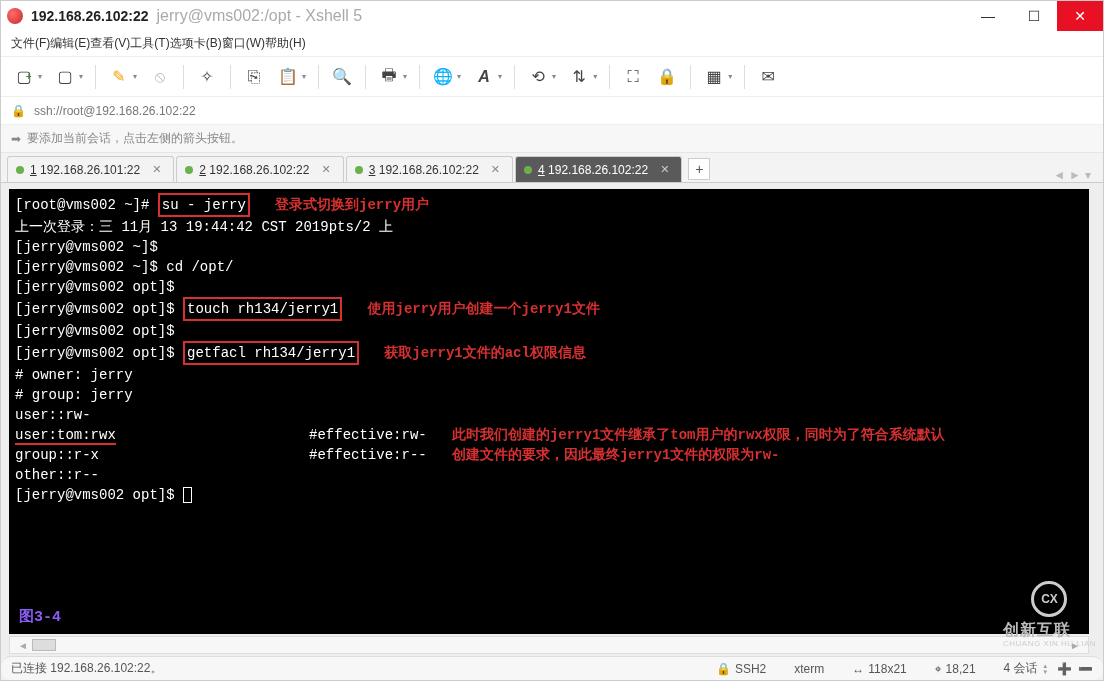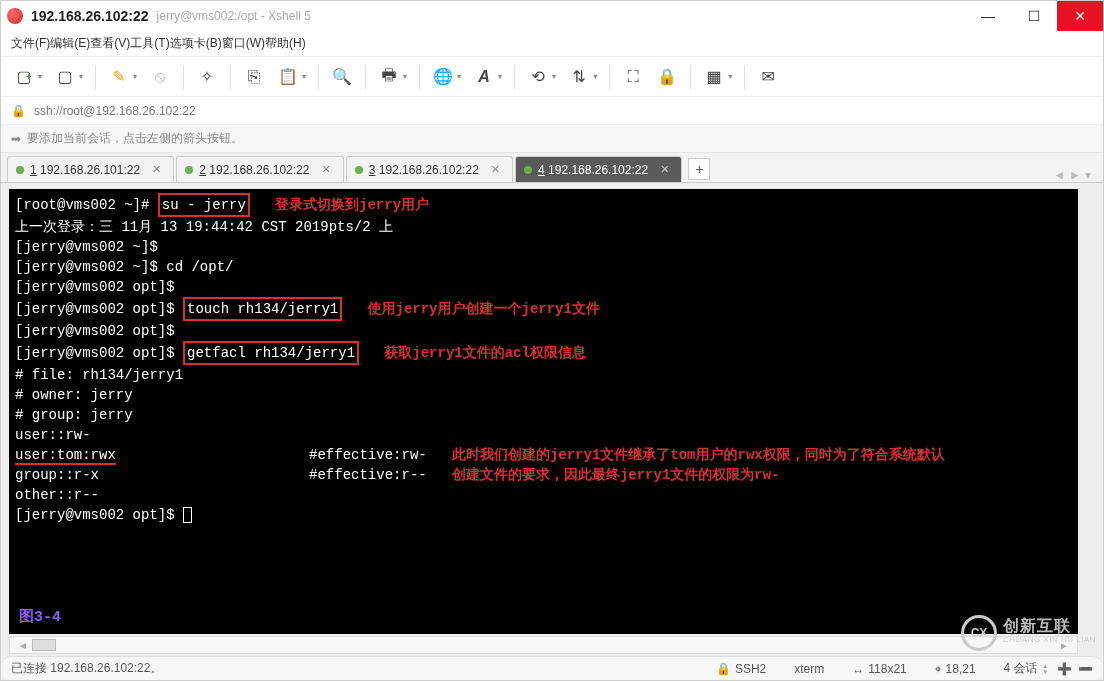--- a/index.html
+++ b/index.html
@@ -1,20 +1,20 @@
 <!DOCTYPE html>
 <html><head>
 <meta charset="utf-8">
 <style>
   * { box-sizing: border-box; margin: 0; padding: 0; }
   body { font-family: "Microsoft YaHei", Arial, sans-serif; font-size: 12px; background: #f0f0f0; width: 1104px; height: 681px; overflow: hidden; display: flex; flex-direction: column; border: 1px solid #ccc;}
   .titlebar { height: 30px; background: #fff; display: flex; align-items: center; padding: 0 0 0 6px; }
   .titlebar .app-icon { width: 16px; height: 16px; margin-right: 8px; background: radial-gradient(circle at 35% 35%, #ff6b6b, #c92a2a); border-radius: 50%; display:flex; align-items:center; justify-content:center;}
   .titlebar .title-main { font-weight: 700; font-size: 14px; color: #222; margin-right: 8px;}
-  .titlebar .title-sub { font-size: 12px; color: #aaa; }
+  .titlebar .title-sub { font-size: 16px; color: #aaa; }
   .win-controls { margin-left: auto; display: flex; }
   .win-btn { width: 46px; height: 30px; display:flex; align-items:center; justify-content:center; font-family: Arial; font-size:14px; color:#333;}
   .win-close { background:#e81123; color:#fff;}
   .menubar { height: 26px; background:#fff; display:flex; align-items:center; padding:0 10px; border-bottom:1px solid #eee;}
   .menubar span { color:#333; font-size:12px;}
   .toolbar { height: 40px; background:#fff; display:flex; align-items:center; padding:0 8px; gap:4px; border-bottom:1px solid #eee; color:#555;}
   .tool-group { display:flex; align-items:center; gap:2px; padding:0 4px; position:relative;}
   .tool-sep { width:1px; height:24px; background:#ddd; margin:0 4px;}
   .tb-icon { width:22px; height:22px; display:flex; align-items:center; justify-content:center; font-size:16px; color:#444;}
   .tb-drop { font-size:8px; color:#888; margin-left:1px;}
@@ -22,35 +22,35 @@
   .addressbar .lock { font-size:12px;}
   .hintbar { height:28px; background:#f7f7f7; display:flex; align-items:center; padding:0 10px; gap:6px; border-bottom:1px solid #e5e5e5; color:#888;}
   .tabbar { height:30px; background:#f3f3f3; display:flex; align-items:flex-end; padding:0 6px; border-bottom:1px solid #ccc; position:relative;text-align:right;}
   .tab { display:flex; align-items:center; height:26px; padding:0 12px 0 8px; gap:6px; background:#f3f3f3; border:1px solid #ccc; border-bottom:none; margin-right:2px; border-radius:3px 3px 0 0; font-size:12px; color:#333;}
   .tab .dot { width:8px; height:8px; background:#6ab04c; border-radius:50%;}
   .tab.active { background:#5a5a5a; color:#fff;}
   .tab .x { margin-left:6px; color:#888; font-size:11px;}
   .tab.active .x { color:#ccc;}
   .tab-add { width:22px; height:22px; background:#fff; border:1px solid #ccc; display:flex; align-items:center; justify-content:center; margin-left:4px; margin-bottom:2px; font-size:14px; color:#555;}
   .tab-arrows { margin-left:auto; display:flex; gap:4px; color:#bbb; padding-right:6px;}
-  .terminal-wrap { flex:1; display:flex; flex-direction:column; background:#eee; padding:6px 25px 2px 8px;}
+  .terminal-wrap { flex:1; display:flex; flex-direction:column; background:#eee; padding:6px 14px 2px 8px;}
   .terminal { flex:1; background:#000; color:#fff; font-family: "Consolas","Courier New",monospace; font-size:14px; line-height:20px; padding:4px 6px; overflow:hidden; position:relative;}
   .term-line { white-space:pre; }
   .redbox { border:2px solid #d63031; padding:0 2px; display:inline-block;}
   .redtxt { color:#d63031; font-weight:700;}
   .red-underline { border-bottom:2px solid #d63031;margin-top:9px;}
   .cursor { display:inline-block; width:9px; height:16px; border:1px solid #fff; vertical-align:text-bottom;}
   .fig-label { position:absolute; bottom:6px; left:10px; color:#8b5cf6; font-weight:700; font-family:Liberation Mono, monospace; font-size:15px;}
   .scroll-h { height:18px; background:#f7f7f7; border:1px solid #ddd; margin-top:2px; display:flex; align-items:center; padding:0 4px; color:#aaa; font-size:10px;}
   .scroll-thumb { width:24px; height:12px; background:#ddd; border:1px solid #bbb;}
   .scroll-h .arrow { padding:0 4px;}
   .statusbar { height:24px; background:#f7f7f7; display:flex; align-items:center; padding:0 10px; font-size:12px; color:#555; border-top:1px solid #ddd;border-radius:10px;}
   .statusbar .seg { margin-left:28px; display:flex; align-items:center; gap:4px;}
   .statusbar .updown { display:inline-flex; flex-direction:column; font-size:7px; line-height:6px; color:#999; margin-left:2px;}
-  .watermark { position:absolute; right:8px; bottom:30px; display:flex; align-items:center; gap:6px; color:#bbb; font-family:Arial;}
+  .watermark { position:absolute; right:8px; bottom:30px; display:flex; align-items:center; gap:6px; color:#bbb; font-family:Arial;flex-direction:column;}
   .wm-logo { width:36px; height:36px; border:3px solid #ccc; border-radius:50%; display:flex; align-items:center; justify-content:center; font-weight:700; color:#ccc; font-size:12px;}
   .wm-text { display:flex; flex-direction:column; line-height:14px;}
   .wm-text .cn{ font-size:16px; font-weight:700; color:#bbb; letter-spacing:1px;}
   .wm-text .en{ font-size:8px; color:#ccc; letter-spacing:0.5px;}
   .underline-char { text-decoration: underline; }
 </style>
 </head>
 <body>
 
 <div class="titlebar">
@@ -190,21 +190,20 @@
 <div class="terminal-wrap">
   <div class="terminal">
 <div class="term-line"><span>[root@vms002 ~]# </span><span class="redbox">su - jerry</span>   <span class="redtxt">登录式切换到jerry用户</span></div>
 <div class="term-line">上一次登录：三 11月 13 19:44:42 CST 2019pts/2 上</div>
 <div class="term-line">[jerry@vms002 ~]$</div>
 <div class="term-line">[jerry@vms002 ~]$ cd /opt/</div>
 <div class="term-line">[jerry@vms002 opt]$</div>
 <div class="term-line"><span>[jerry@vms002 opt]$ </span><span class="redbox">touch rh134/jerry1</span>   <span class="redtxt">使用jerry用户创建一个jerry1文件</span></div>
 <div class="term-line">[jerry@vms002 opt]$</div>
 <div class="term-line"><span>[jerry@vms002 opt]$ </span><span class="redbox">getfacl rh134/jerry1</span>   <span class="redtxt">获取jerry1文件的acl权限信息</span></div>
-<div class="term-line"># file: rh134/jerry1</div>
 <div class="term-line"># owner: jerry</div>
 <div class="term-line"># group: jerry</div>
 <div class="term-line">user::rw-</div>
 <div class="term-line"><span class="red-underline">user:tom:rwx</span>                       <span>#effective:rw-</span>   <span class="redtxt">此时我们创建的jerry1文件继承了tom用户的rwx权限，同时为了符合系统默认</span></div>
 <div class="term-line"><span>group::r-x</span>                         <span>#effective:r--</span>   <span class="redtxt">创建文件的要求，因此最终jerry1文件的权限为rw-</span></div>
 <div class="term-line">other::r--</div>
 <div class="term-line"></div>
 <div class="term-line"><span>[jerry@vms002 opt]$ </span><span class="cursor"></span></div>
     <div class="fig-label">图3-4</div>
   </div>

